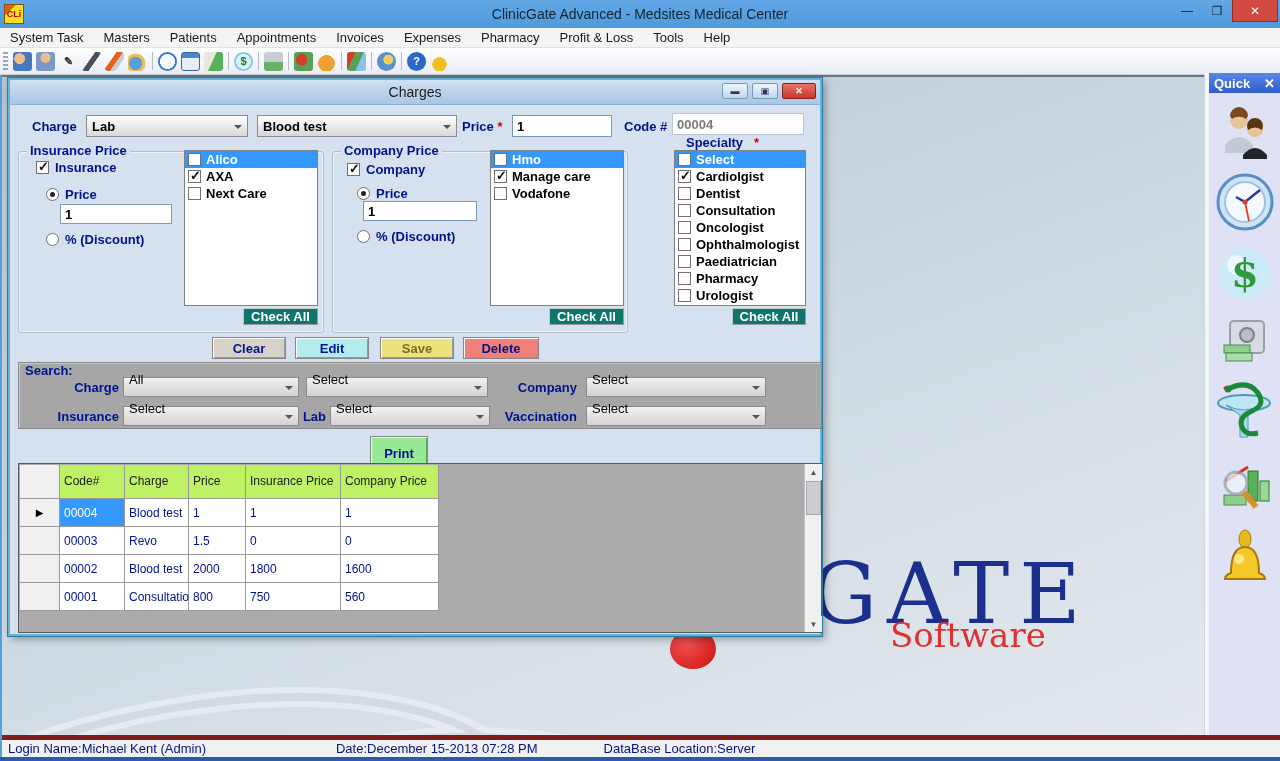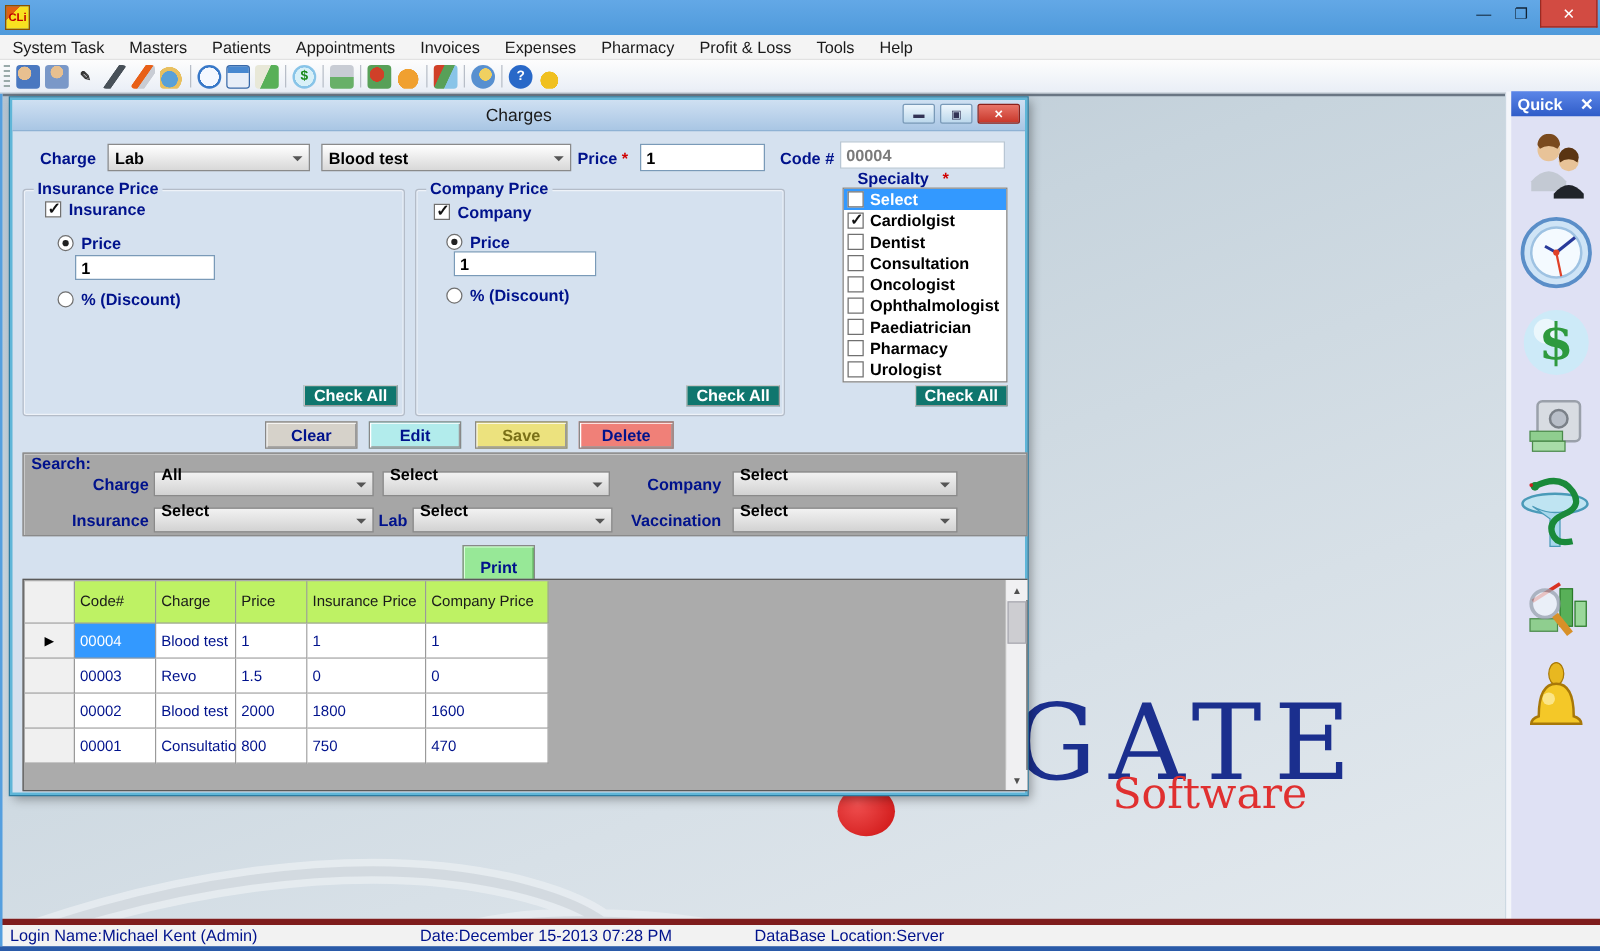--- a/index.html
+++ b/index.html
@@ -97,21 +97,21 @@
 
   .abtn { position:absolute; width:74px; height:22px; border:1px solid #888;
     box-shadow:inset 1px 1px 0 #fff, inset -1px -1px 0 #9a9a9a;
     display:flex; align-items:center; justify-content:center; font-weight:bold; font-size:13px; color:#00128c; }
 
   .search-panel { position:absolute; left:8px; top:257px; width:804px; height:67px; background:#a6a6a6;
     border:1px solid #8a8a8a; box-shadow:inset 1px 1px 0 #c8c8c8; }
   .search-title { position:absolute; left:6px; top:0px; }
   .slabel { position:absolute; text-align:right; }
   .sdd { position:absolute; height:20px; background:linear-gradient(#f2f2f2,#d2d2d2); border:1px solid #8a8a8a;
-    display:flex; align-items:center; padding:0 16px 15px 5px; font-weight:bold; font-size:13px; color:#000; }
+    display:flex; align-items:center; padding:0 16px 15px 5px; font-weight:normal; font-size:13px; color:#000; }
   .sdd::after { content:""; position:absolute; right:5px; top:8px; border:4px solid transparent; border-top-color:#555; }
 
   .print-btn { position:absolute; left:360px; top:331px; width:58px; height:34px; background:#97e897;
     border:1px solid #888; box-shadow:inset 1px 1px 0 #d8ffd8, inset -1px -1px 0 #58a858;
     display:flex; align-items:center; justify-content:center; color:#00128c; font-weight:bold; font-size:13px; }
 
   
   .grid-wrap { position:absolute; left:8px; top:358px; width:804px; height:170px; background:#ababab;
     border:1px solid #5a5a5a; }
   .grid { position:absolute; left:1px; top:1px; }
@@ -134,20 +134,21 @@
   .st2 { margin-left:130px !important; }
   .st3 { margin-left:66px !important; }
   .bottom-strip { position:absolute; left:0; top:757px; width:1280px; height:4px; background:#2a5aa8; }
   .side-strip { position:absolute; top:75px; width:2px; height:682px; background:#559fdf; }
 </style>
 </head>
 <body>
 
 <div class="titlebar">
   <div class="app-icon">CLi</div>
+  <div class="title-text">ClinicGate Advanced - Medsites Medical Center</div>
   <div class="win-controls">
     <div class="wc">—</div>
     <div class="wc">❐</div>
     <div class="wc close">✕</div>
   </div>
 </div>
 
 <div class="menubar">
   <div class="menu-item">System Task</div>
   <div class="menu-item">Masters</div>
@@ -298,20 +299,34 @@
       <span class="radio on"></span>
       <span class="nlabel">Price</span>
     </div>
     <div class="tb" style="left:50px;top:99px;width:112px;height:20px">
       <span>1</span>
     </div>
     <div class="ctl-row" style="left:36px;top:127px">
       <span class="radio"></span>
       <span class="nlabel">% (Discount)</span>
     </div>
+    <div class="listbox" style="left:174px;top:45px;width:134px;height:156px">
+      <div class="li sel">
+          <span class="cb"></span>
+          <span>Alico</span>
+        </div>
+      <div class="li">
+          <span class="cb checked"></span>
+          <span>AXA</span>
+        </div>
+      <div class="li">
+          <span class="cb"></span>
+          <span>Next Care</span>
+        </div>
+    </div>
     <div class="checkall" style="left:233px;top:203px;width:75px">
       <span>Check All</span>
     </div>
 
     <div class="group" style="left:322px;top:46px;width:296px;height:182px">
       <span class="group-label nlabel">Company Price</span>
     </div>
     <div class="ctl-row" style="left:337px;top:57px">
       <span class="cb checked"></span>
       <span class="nlabel">Company</span>
@@ -319,20 +334,34 @@
     <div class="ctl-row" style="left:347px;top:81px">
       <span class="radio on"></span>
       <span class="nlabel">Price</span>
     </div>
     <div class="tb" style="left:353px;top:96px;width:114px;height:20px">
       <span>1</span>
     </div>
     <div class="ctl-row" style="left:347px;top:124px">
       <span class="radio"></span>
       <span class="nlabel">% (Discount)</span>
+    </div>
+    <div class="listbox" style="left:480px;top:45px;width:134px;height:156px">
+      <div class="li sel">
+          <span class="cb"></span>
+          <span>Hmo</span>
+        </div>
+      <div class="li">
+          <span class="cb checked"></span>
+          <span>Manage care</span>
+        </div>
+      <div class="li">
+          <span class="cb"></span>
+          <span>Vodafone</span>
+        </div>
     </div>
     <div class="checkall" style="left:539px;top:203px;width:75px">
       <span>Check All</span>
     </div>
 
     <div class="listbox" style="left:664px;top:45px;width:132px;height:156px">
       <div class="li sel">
           <span class="cb"></span>
           <span>Select</span>
         </div>
@@ -450,21 +479,21 @@
           <div class="gcell c3">2000</div>
           <div class="gcell c4">1800</div>
           <div class="gcell c5">1600</div>
         </div>
         <div class="grow">
           <div class="gcell rowhdr"></div>
           <div class="gcell c1">00001</div>
           <div class="gcell c2">Consultation</div>
           <div class="gcell c3">800</div>
           <div class="gcell c4">750</div>
-          <div class="gcell c5">470</div>
+          <div class="gcell c5">560</div>
         </div>
       </div>
       <div class="vsb">
         <div class="arr" style="top:0">▲</div>
         <div class="thumb"></div>
         <div class="arr" style="bottom:0">▼</div>
       </div>
     </div>
 
   </div>

